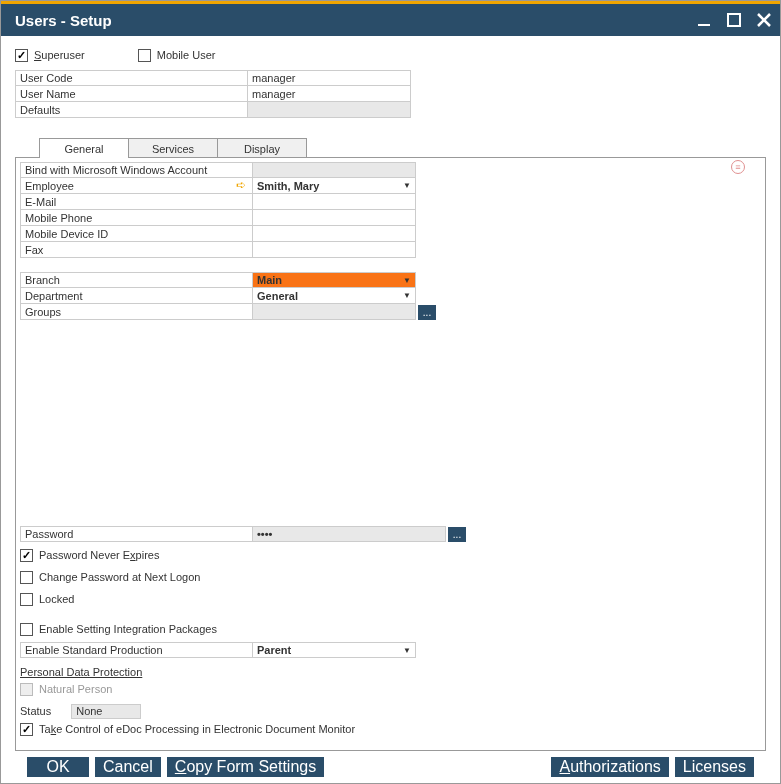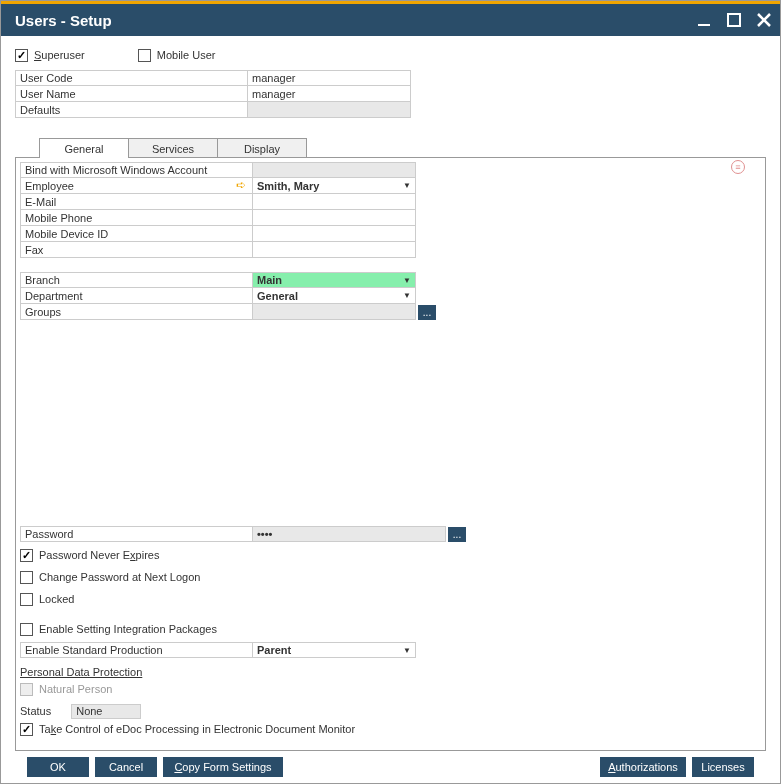--- a/index.html
+++ b/index.html
@@ -25,34 +25,34 @@
   .stack .field-row + .field-row .field-input { border-top: none; }
   .group1 { margin-bottom: 16px; }
   .tabs { display: flex; padding-left: 24px; margin-top: 4px; }
   .tab { width: 90px; height: 20px; border: 1px solid #999; border-bottom: none; display: flex; align-items: center; justify-content: center; font-size: 11px; cursor: pointer; background: #f0f0f0; margin-right: -1px; }
   .tab.active { background: #fff; font-weight: 400; position: relative; z-index: 2; }
   .tab-panel { border: 1px solid #999; flex: 1; padding: 4px 10px 8px 4px; position: relative; display: flex; flex-direction: column; margin-top: -1px; }
   .tp-row { display: flex; align-items: stretch; height: 16px; }
   .tp-label { width: 232px; border: 1px solid #ccc; border-right: none; padding: 0 4px; display: flex; align-items: center; background: #fff; position: relative; }
   .tp-input { width: 164px; border: 1px solid #ccc; background: #fff; padding: 0 4px; display: flex; align-items: center; position: relative; font-weight: bold; }
   .tp-input.gray { background: #e8e8e8; }
-  .tp-input.cream { background: #86efac; }
+  .tp-input.cream { background: #f97316; }
   .tp-stack .tp-row + .tp-row .tp-label,
   .tp-stack .tp-row + .tp-row .tp-input { border-top: none; }
   .arrow-icon { position: absolute; right: 4px; top: 1px; width: 14px; height: 12px; display: inline-flex; align-items: center; justify-content: center; color: #f0a500; font-size: 12px; }
   .dd-arrow { position: absolute; right: 2px; top: 1px; width: 12px; height: 12px; display: inline-flex; align-items: center; justify-content: center; font-size: 8px; color: #333; }
   .btn-ellipsis { width: 18px; height: 15px; background: #2a4d69; color: #fff; display: inline-flex; align-items: center; justify-content: center; font-size: 10px; cursor: pointer; margin-left: 2px; align-self: center; }
   .circle-icon { width: 14px; height: 14px; border: 1px solid #e09090; border-radius: 50%; display: inline-flex; align-items: center; justify-content: center; color: #e09090; font-size: 9px; position: absolute; right: 20px; top: 2px; }
   .gap { height: 14px; }
   .section-link { text-decoration: underline; color: #333; margin-top: 8px; margin-bottom: 2px; cursor: pointer; }
   .status-row { display: flex; align-items: center; gap: 20px; height: 18px; }
   .status-box { width: 70px; height: 15px; background: #e8e8e8; border: 1px solid #ccc; padding: 0 4px; display: flex; align-items: center; }
   .footer { height: 32px; display: flex; align-items: center; justify-content: space-between; padding: 0 12px; }
   .footer-left, .footer-right { display: flex; gap: 6px; }
-  .btn { height: 20px; background: #2a4d69; color: #fff; border: none; display: inline-flex; align-items: center; justify-content: center; font-size: 11px; cursor: pointer; padding: 0 8px; }
+  .btn { height: 20px; background: #2a4d69; color: #fff; border: none; display: inline-flex; align-items: center; justify-content: center; font-size: 16px; cursor: pointer; padding: 0 8px; }
   .btn.small { min-width: 62px; }
   .btn.wide { min-width: 120px; }
   .btn.med { min-width: 86px; }
   .spacer-flex { flex: 1; }
   .lower-section { margin-top: auto; }
 </style>
 </head>
 <body>
 
 <div class="window">

